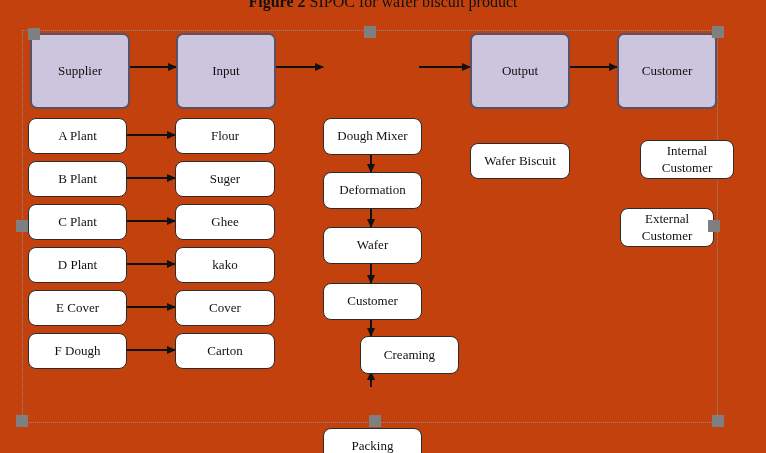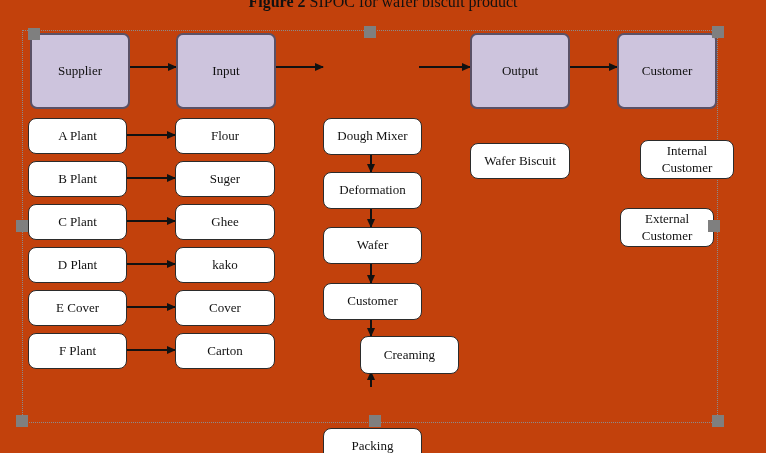--- a/index.html
+++ b/index.html
@@ -83,21 +83,21 @@
   <div class="harrow" style="left:126px; top:66px; width:50px;"></div>
   <div class="harrow" style="left:272px; top:66px; width:51px;"></div>
   <div class="harrow" style="left:419px; top:66px; width:51px;"></div>
   <div class="harrow" style="left:566px; top:66px; width:51px;"></div>
 
   <div class="box" style="left:28px; top:118px; width:97px; height:34px;">A Plant</div>
   <div class="box" style="left:28px; top:161px; width:97px; height:34px;">B Plant</div>
   <div class="box" style="left:28px; top:204px; width:97px; height:34px;font-family:Liberation Serif, serif;">C Plant</div>
   <div class="box" style="left:28px; top:247px; width:97px; height:34px;">D Plant</div>
   <div class="box" style="left:28px; top:290px; width:97px; height:34px;">E Cover</div>
-  <div class="box" style="left:28px; top:333px; width:97px; height:34px;">F Plant</div>
+  <div class="box" style="left:28px; top:333px; width:97px; height:34px;">F Dough</div>
 
   <div class="harrow" style="left:125px; top:134px; width:50px;"></div>
   <div class="harrow" style="left:125px; top:177px; width:50px;"></div>
   <div class="harrow" style="left:125px; top:220px; width:50px;"></div>
   <div class="harrow" style="left:125px; top:263px; width:50px;"></div>
   <div class="harrow" style="left:125px; top:306px; width:50px;"></div>
   <div class="harrow" style="left:125px; top:349px; width:50px;"></div>
 
   <div class="box" style="left:175px; top:118px; width:98px; height:34px;">Flour</div>
   <div class="box" style="left:175px; top:161px; width:98px; height:34px;">Suger</div>

